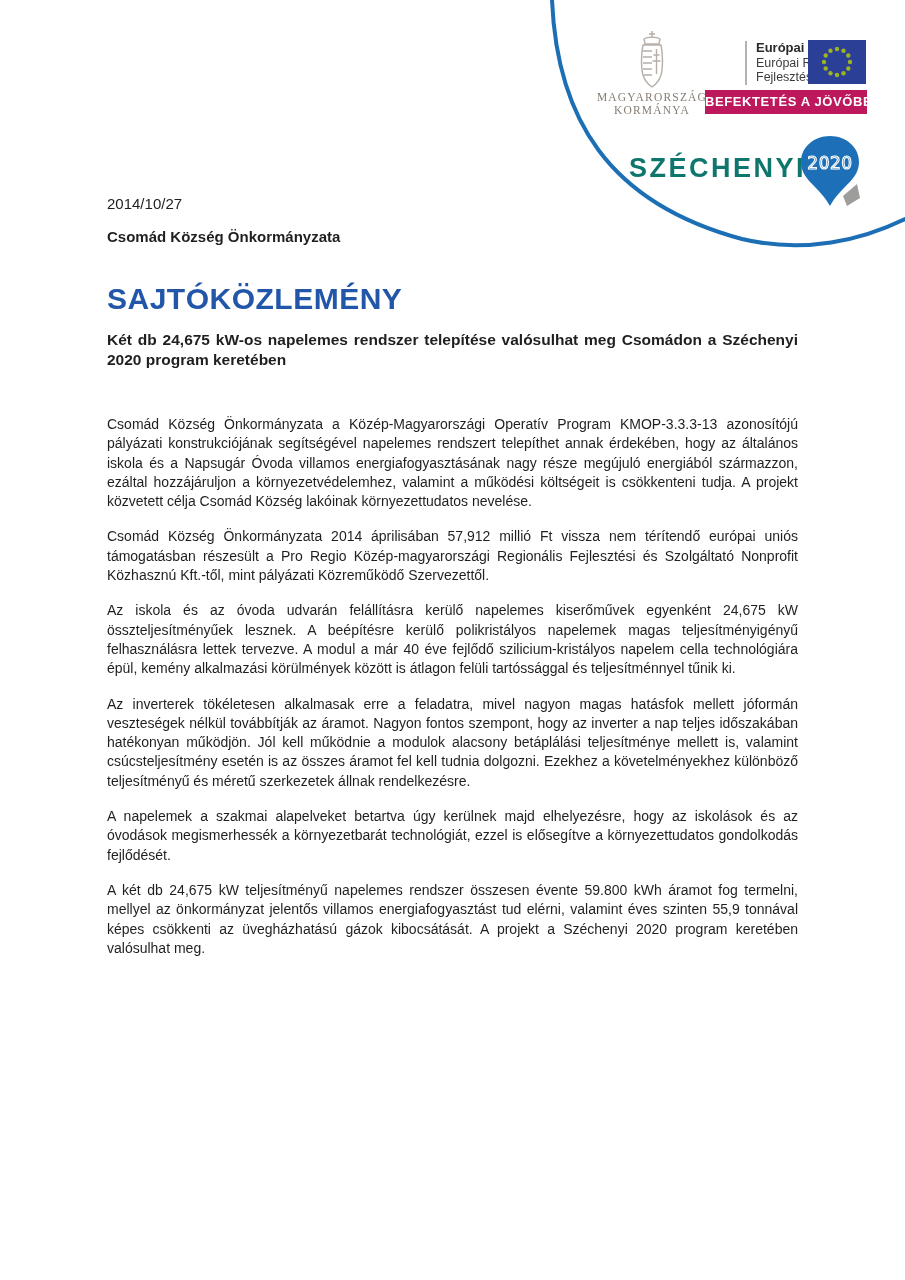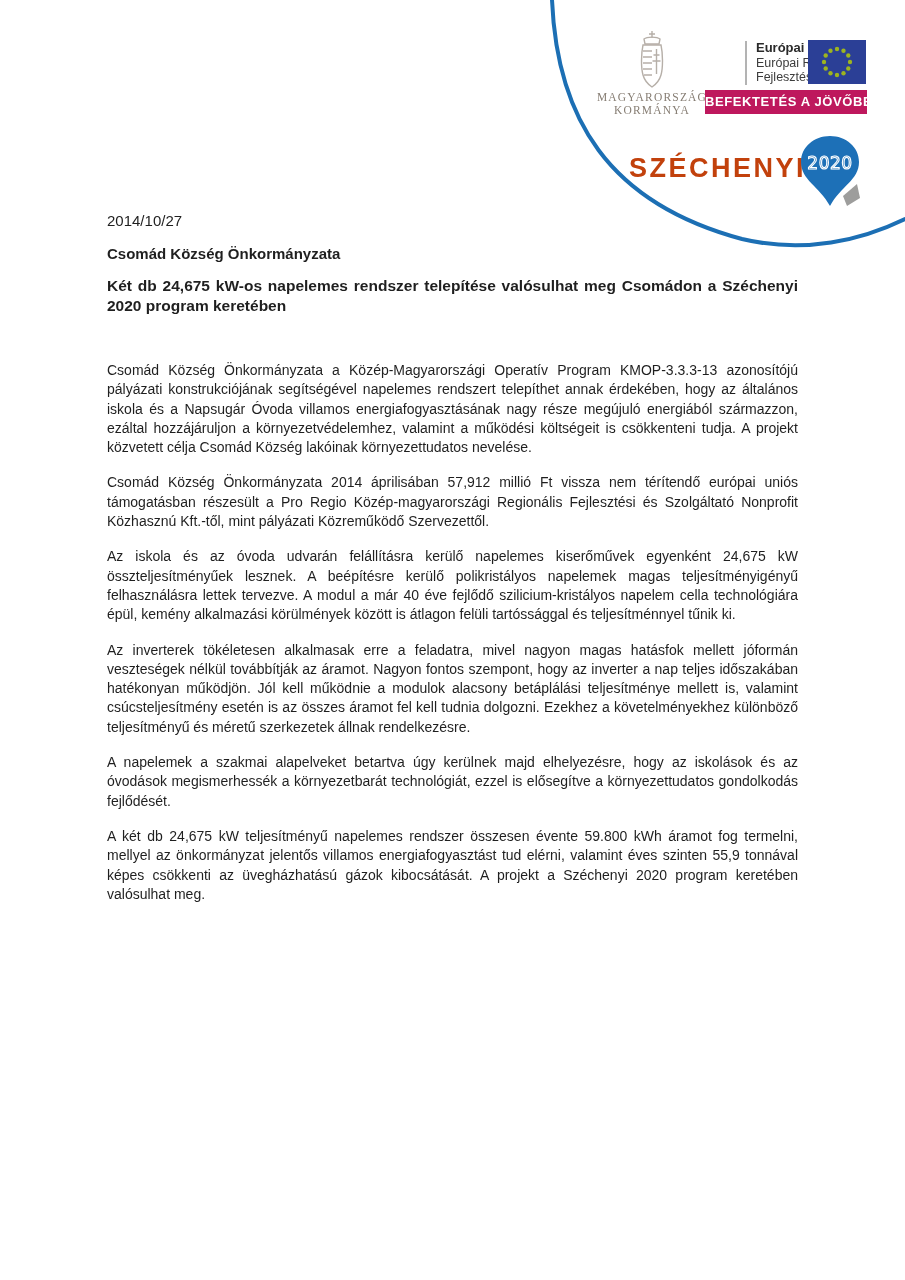--- a/index.html
+++ b/index.html
@@ -67,33 +67,33 @@
     text-align: center;
     line-height: 24px;
     white-space: nowrap;
   }
 
   .szechenyi-text {
     position: absolute;
     left: 629px; top: 153px;
     font-size: 27px;
     font-weight: bold;
-    color: #c2410c;
+    color: #0f766e;
     letter-spacing: 2.5px;
     white-space: nowrap;
   }
   .szechenyi-pin {
     position: absolute;
     left: 799px; top: 136px;
   }
 
   
   .content {
     position: absolute;
-    left: 107px; top: 212px;
+    left: 107px; top: 195px;
     width: 691px;
   }
   .doc-date { font-size: 15px; }
   .doc-org  { font-size: 15px; font-weight: bold; margin-top: 16px; }
   .doc-title {
     margin-top: 37px;
     font-size: 30px;
     font-weight: bold;
     color: #2156a8;
     letter-spacing: 0.5px;
@@ -178,20 +178,21 @@
 
     <polygon points="44,60 58,48 61,62 48,70" fill="#9d9d9c"></polygon>
 
     <path d="M31,0 C47,0 60,11 60,26 C60,44 42,50 31,70 C20,50 2,44 2,26 C2,11 15,0 31,0 Z" fill="#1d70b7"></path>
     <text x="31" y="33" text-anchor="middle" font-family="DejaVu Sans, sans-serif" font-size="17" letter-spacing="0.5" fill="none" stroke="#ffffff" stroke-width="1.1">2020</text>
   </svg>
 
   <div class="content">
     <div class="doc-date">2014/10/27</div>
     <div class="doc-org">Csomád Község Önkormányzata</div>
+    <div class="doc-title">SAJTÓKÖZLEMÉNY</div>
     <div class="doc-lead">Két db 24,675 kW-os napelemes rendszer telepítése valósulhat meg Csomádon a Széchenyi 2020 program keretében</div>
 
     <div class="doc-paragraphs">
       <p>Csomád Község Önkormányzata a Közép-Magyarországi Operatív Program KMOP-3.3.3-13 azonosítójú pályázati konstrukciójának segítségével napelemes rendszert telepíthet annak érdekében, hogy az általános iskola és a Napsugár Óvoda villamos energiafogyasztásának nagy része megújuló energiából származzon, ezáltal hozzájáruljon a környezetvédelemhez, valamint a működési költségeit is csökkenteni tudja. A projekt közvetett célja Csomád Község lakóinak környezettudatos nevelése.</p>
       <p>Csomád Község Önkormányzata 2014 áprilisában 57,912 millió Ft vissza nem térítendő európai uniós támogatásban részesült a Pro Regio Közép-magyarországi Regionális Fejlesztési és Szolgáltató Nonprofit Közhasznú Kft.-től, mint pályázati Közreműködő Szervezettől.</p>
       <p>Az iskola és az óvoda udvarán felállításra kerülő napelemes kiserőművek egyenként 24,675 kW összteljesítményűek lesznek. A beépítésre kerülő polikristályos napelemek magas teljesítményigényű felhasználásra lettek tervezve. A modul a már 40 éve fejlődő szilicium-kristályos napelem cella technológiára épül, kemény alkalmazási körülmények között is átlagon felüli tartóssággal és teljesítménnyel tűnik ki.</p>
       <p>Az inverterek tökéletesen alkalmasak erre a feladatra, mivel nagyon magas hatásfok mellett jóformán veszteségek nélkül továbbítják az áramot. Nagyon fontos szempont, hogy az inverter a nap teljes időszakában hatékonyan működjön. Jól kell működnie a modulok alacsony betáplálási teljesítménye mellett is, valamint csúcsteljesítmény esetén is az összes áramot fel kell tudnia dolgozni. Ezekhez a követelményekhez különböző teljesítményű és méretű szerkezetek állnak rendelkezésre.</p>
       <p>A napelemek a szakmai alapelveket betartva úgy kerülnek majd elhelyezésre, hogy az iskolások és az óvodások megismerhessék a környezetbarát technológiát, ezzel is elősegítve a környezettudatos gondolkodás fejlődését.</p>
       <p>A két db 24,675 kW teljesítményű napelemes rendszer összesen évente 59.800 kWh áramot fog termelni, mellyel az önkormányzat jelentős villamos energiafogyasztást tud elérni, valamint éves szinten 55,9 tonnával képes csökkenti az üvegházhatású gázok kibocsátását. A projekt a Széchenyi 2020 program keretében valósulhat meg.</p>
     </div>

